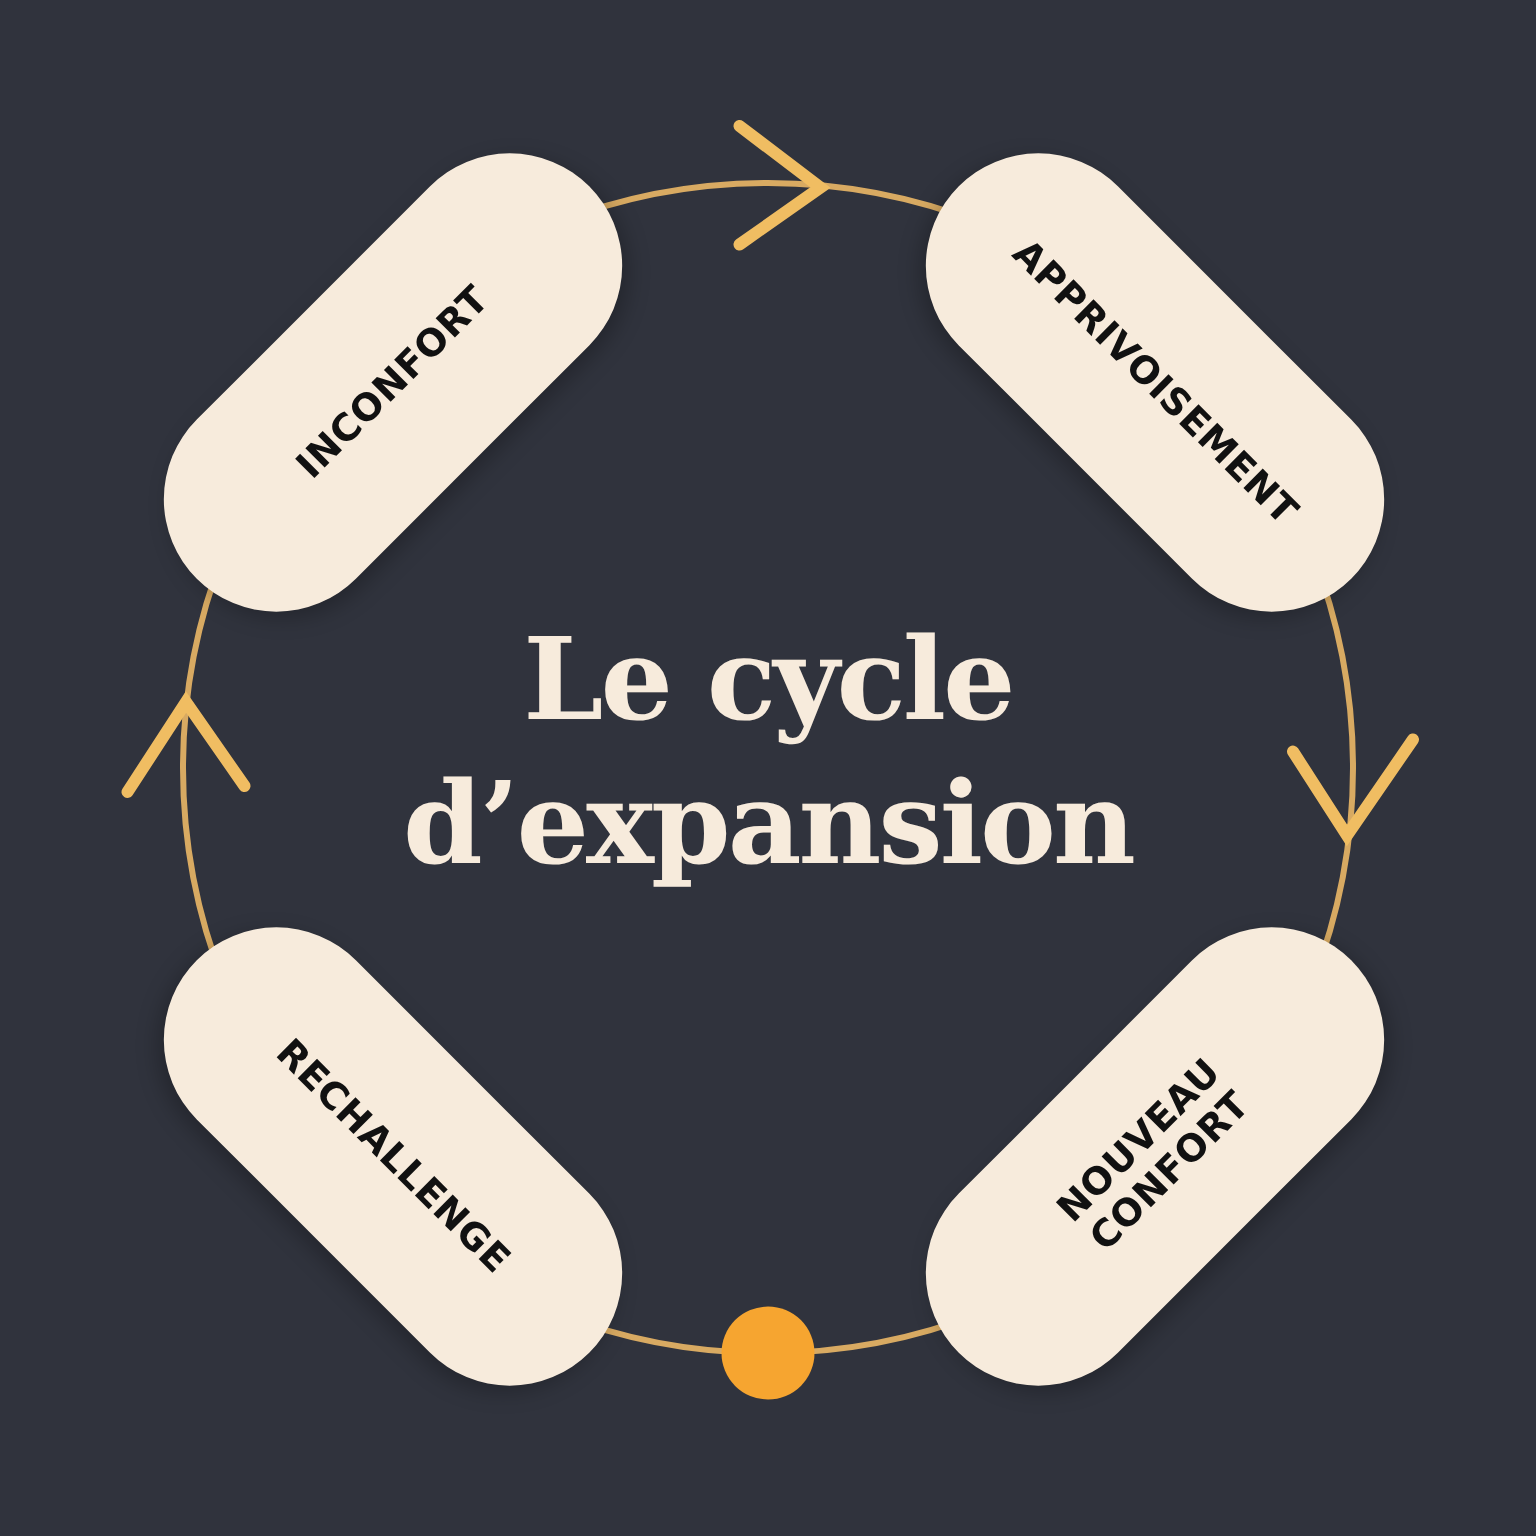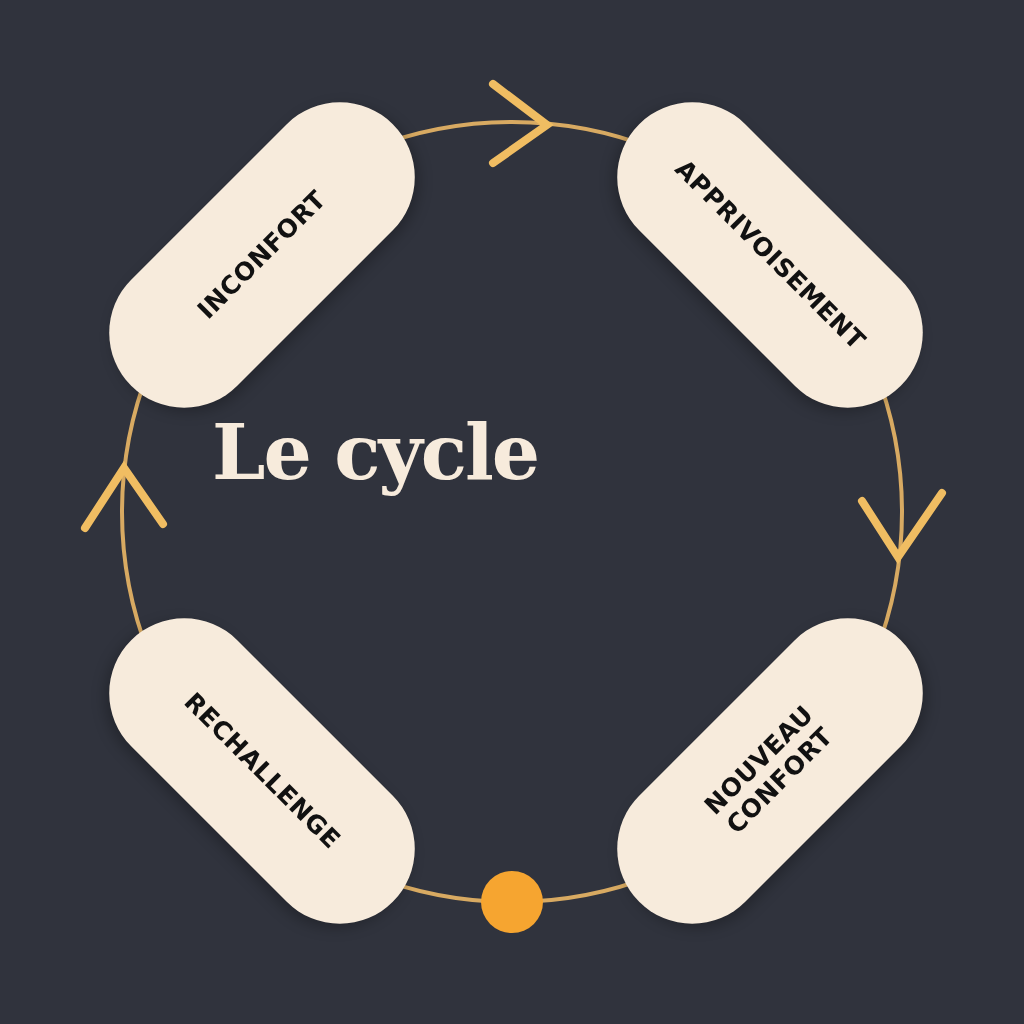--- a/index.html
+++ b/index.html
@@ -7,21 +7,21 @@
   #stage { position:absolute; left:0; top:0; width:1024px; height:1024px; }
   .pill {
     position:absolute; width:370px; height:150px; border-radius:75px;
     background:#f7ebdc; display:flex; align-items:center; justify-content:center;
     text-align:center; color:#111; font-weight:bold; font-size:25px; letter-spacing:0.5px;
     line-height:1.15; box-shadow:0 6px 14px rgba(0,0,0,0.25);
     font-family:"DejaVu Sans", sans-serif;
   }
   .pill span { display:block; }
   .title {
-    position:absolute; left:212px; top:405px; width:600px; text-align:left;
+    position:absolute; left:212px; top:405px; width:600px; text-align:center;
     color:#f7ebdc; font-family:"DejaVu Serif", serif; font-weight:bold;
     font-size:76px; line-height:96px; letter-spacing:-2px;
   }
 </style>
 </head>
 <body>
 
 <div id="stage">
   <svg width="1024" height="1024" viewBox="0 0 1024 1024" style="position:absolute;left:0;top:0">
     <circle cx="512" cy="512" r="390" fill="none" stroke="#d8aa62" stroke-width="4"></circle>
@@ -54,14 +54,15 @@
       <span>CONFORT</span>
     </div>
   </div>
 
   <div class="pill" style="left:77px; top:696px; transform:rotate(45deg);">
     <span>RECHALLENGE</span>
   </div>
 
   <div class="title">
     <div>Le cycle</div>
+    <div>d’expansion</div>
   </div>
 </div>
 
 </body></html>

